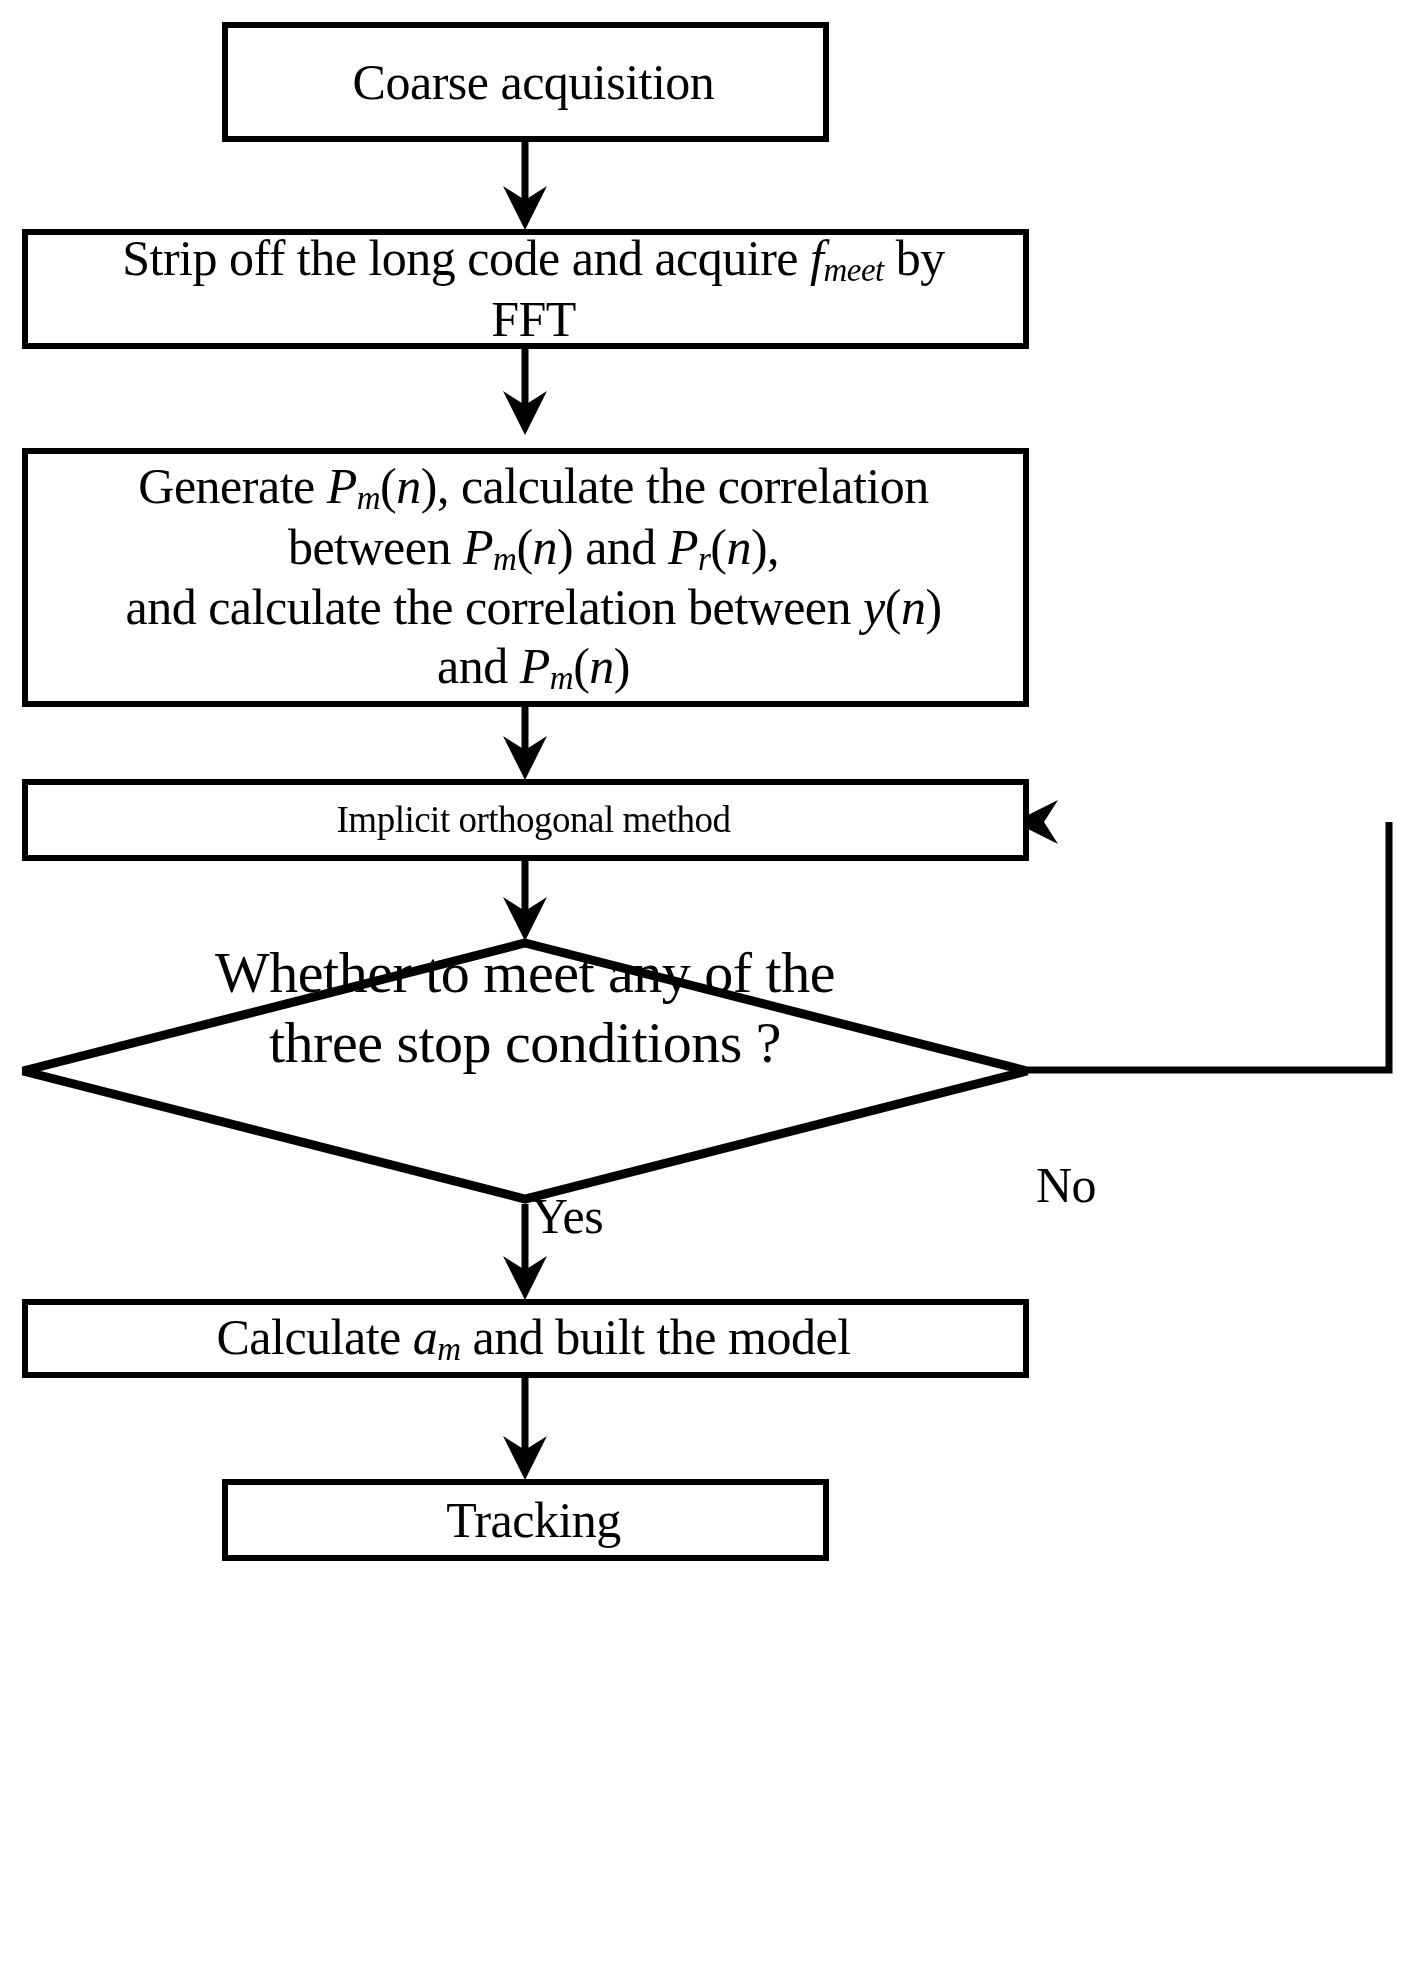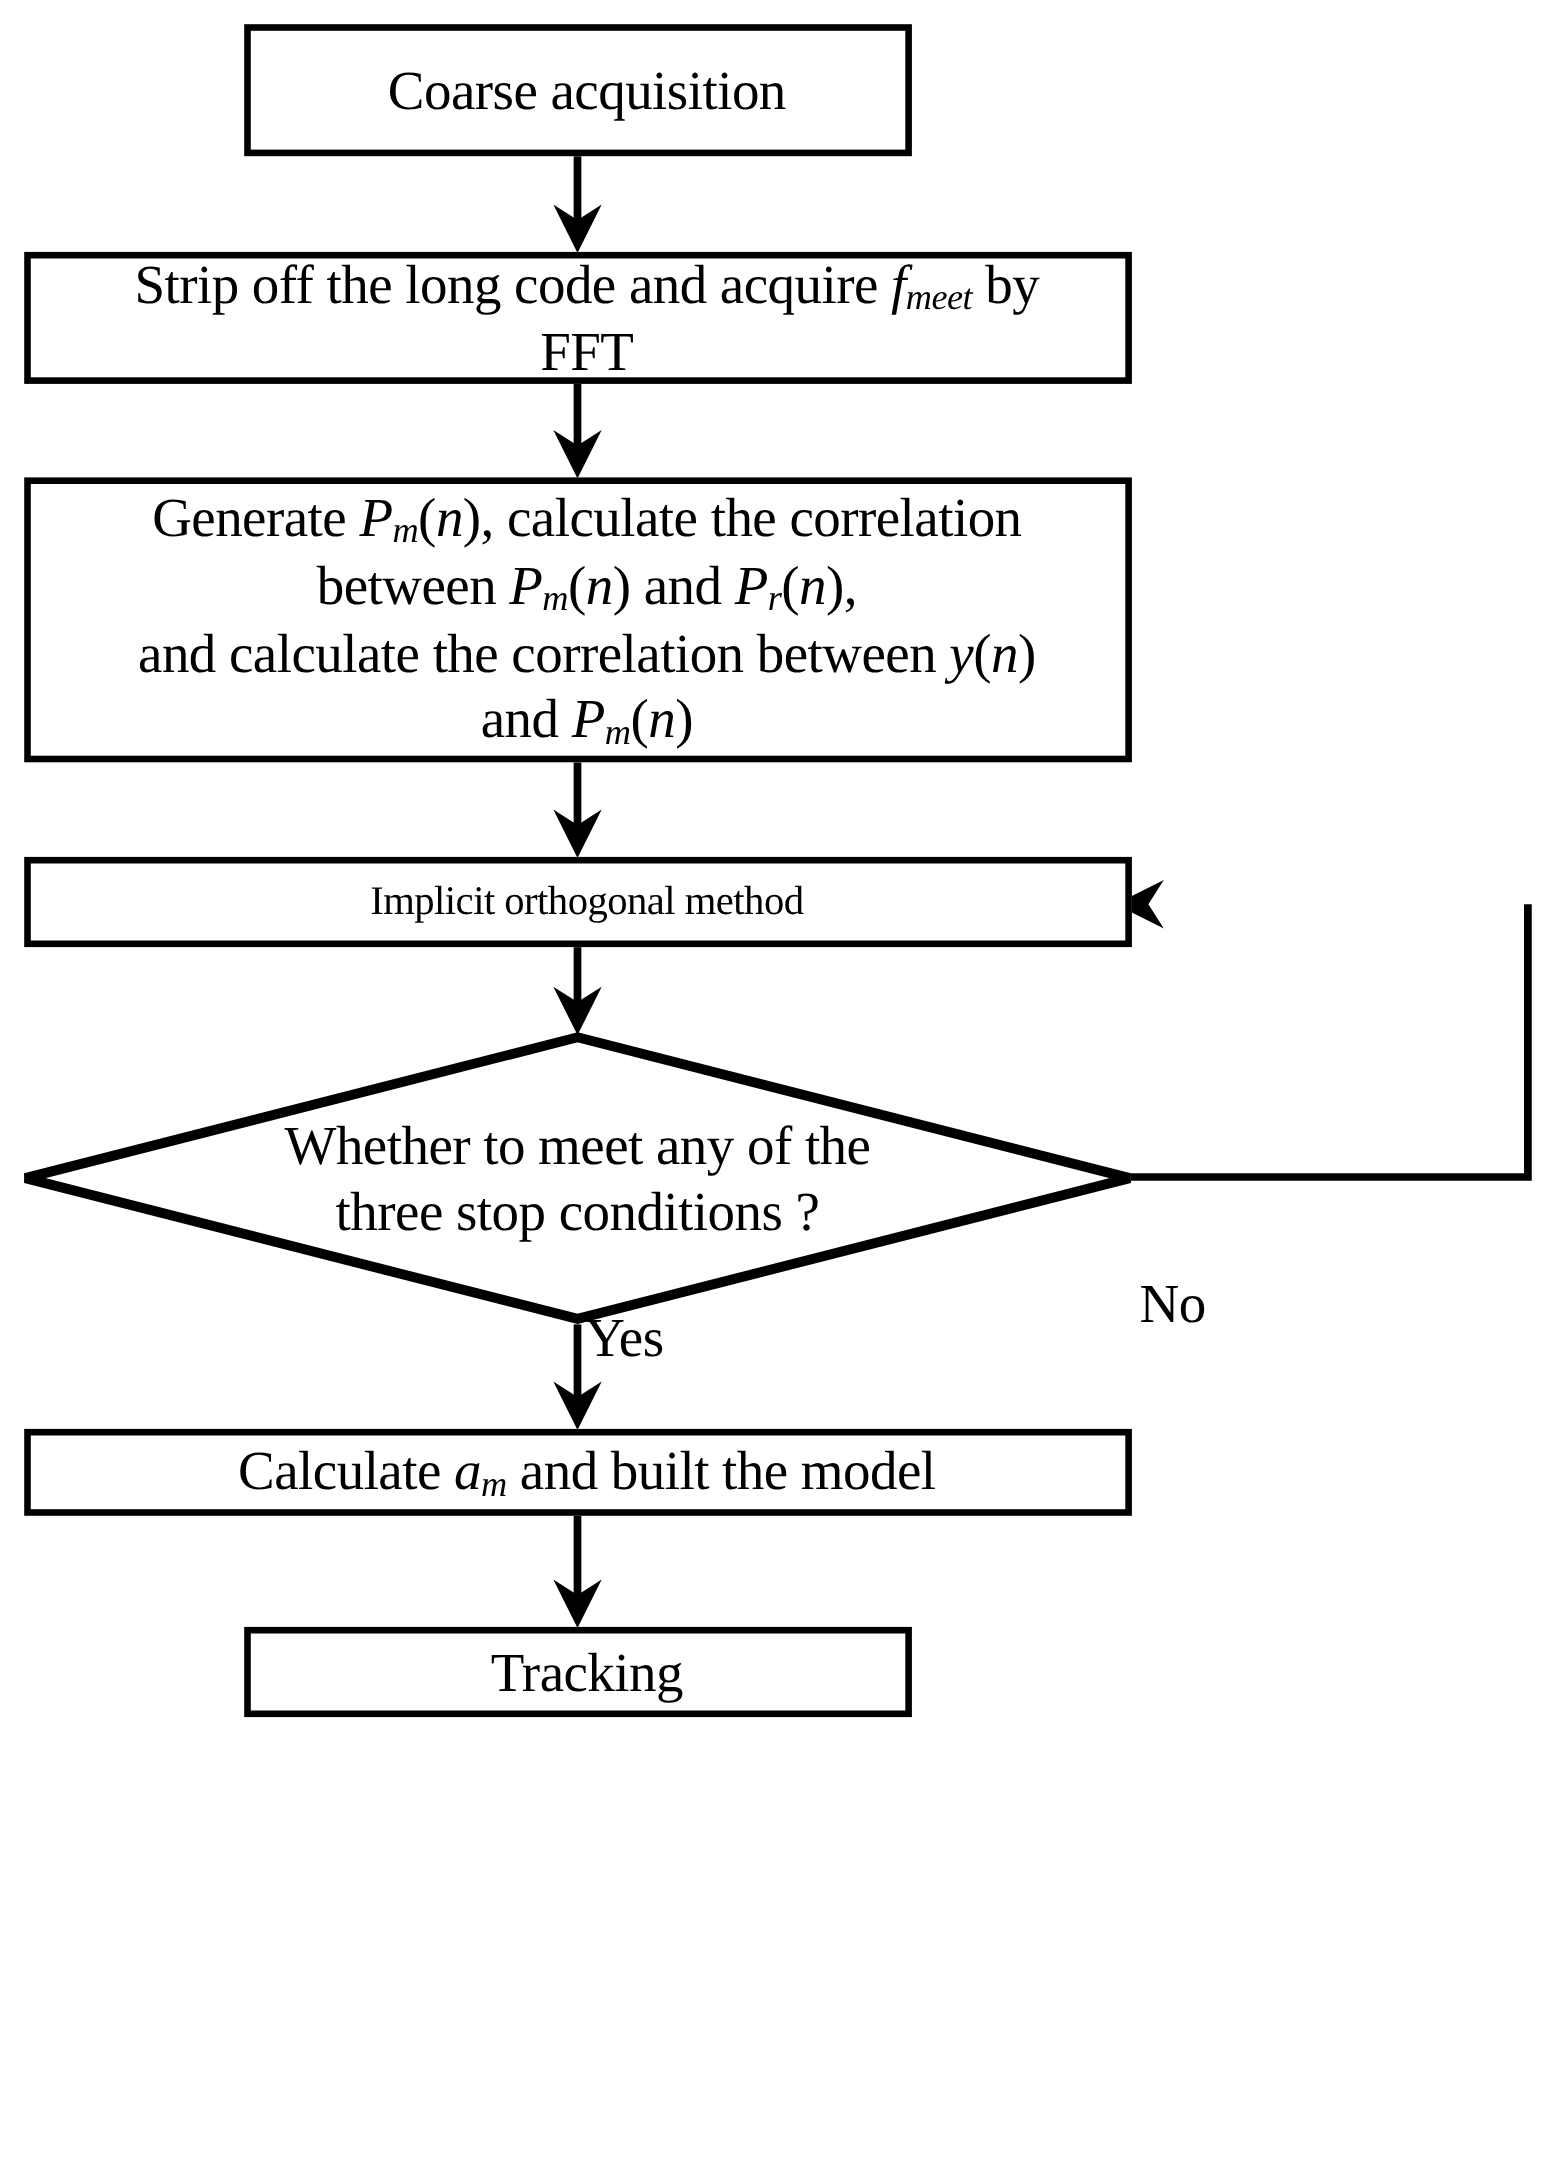--- a/index.html
+++ b/index.html
@@ -29,43 +29,43 @@
   }
   .node .txt {
     display: block;
     width: 100%;
     line-height: 1.18;
     letter-spacing: -0.5px;
   }
   
   #node-coarse-acquisition { left: 222px;  top: 22px;   width: 607px; height: 120px; font-size: 50px; }
   #node-strip-off          { left: 22px;   top: 229px;  width: 1007px; height: 120px; font-size: 50px; }
-  #node-generate-pm        { left: 22px;   top: 434px;  width: 1007px; height: 259px; font-size: 50px; }
+  #node-generate-pm        { left: 22px;   top: 448px;  width: 1007px; height: 259px; font-size: 50px; }
   #node-implicit-method    { left: 22px;   top: 779px;  width: 1007px; height: 82px;  font-size: 37px; }
   #node-calculate-am       { left: 22px;   top: 1299px; width: 1007px; height: 79px;  font-size: 50px; }
   #node-tracking           { left: 222px;  top: 1479px; width: 607px; height: 82px;  font-size: 50px; }
 
   
   #node-decision {
     position: absolute;
     left: 18px;
     top: 938px;
     width: 1014px;
     height: 266px;
   }
   #node-decision svg { display: block; width: 100%; height: 100%; }
   #node-decision .dec-label {
     position: absolute;
     left: 0; top: 0;
     width: 100%; height: 100%;
     display: flex;
-    align-items: center;
+    align-items: flex-start;
     justify-content: center;
     text-align: center;
-    font-size: 50px;
+    font-size: 58px;
     line-height: 1.2;
     letter-spacing: -0.5px;
     pointer-events: none;
   }
 
   
   #connectors {
     position: absolute;
     left: 0; top: 0;
     width: 1419px; height: 1971px;

